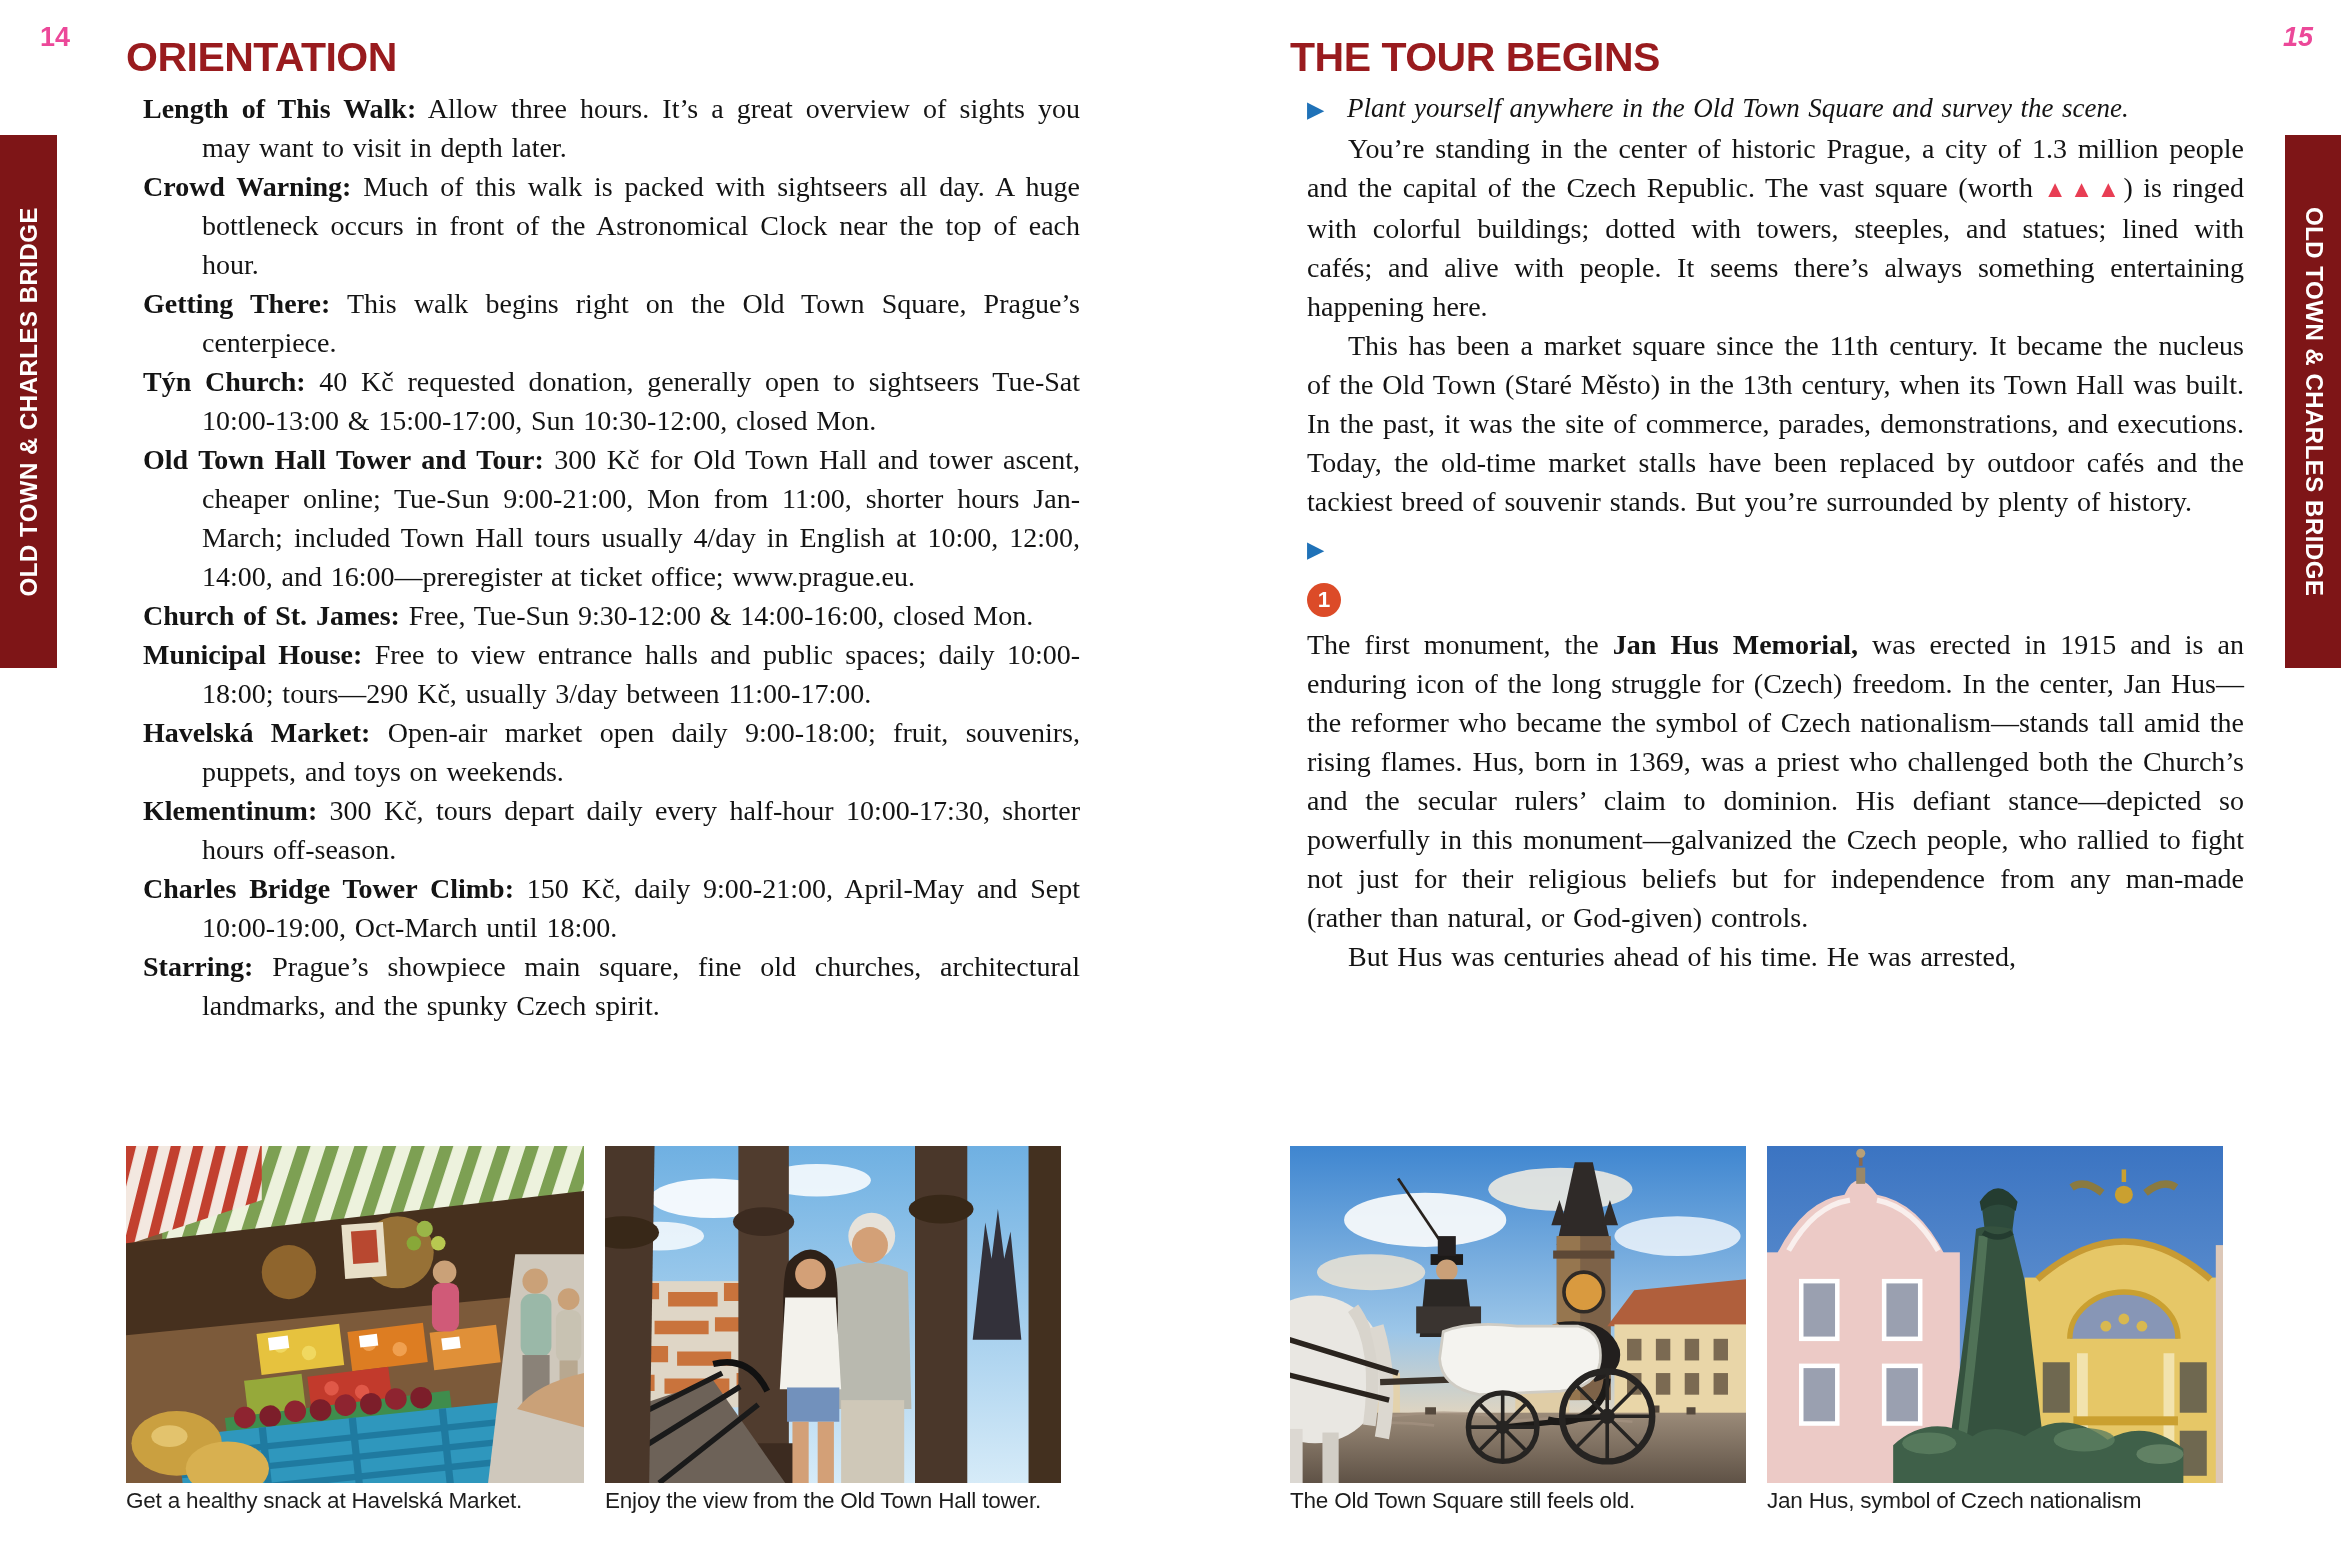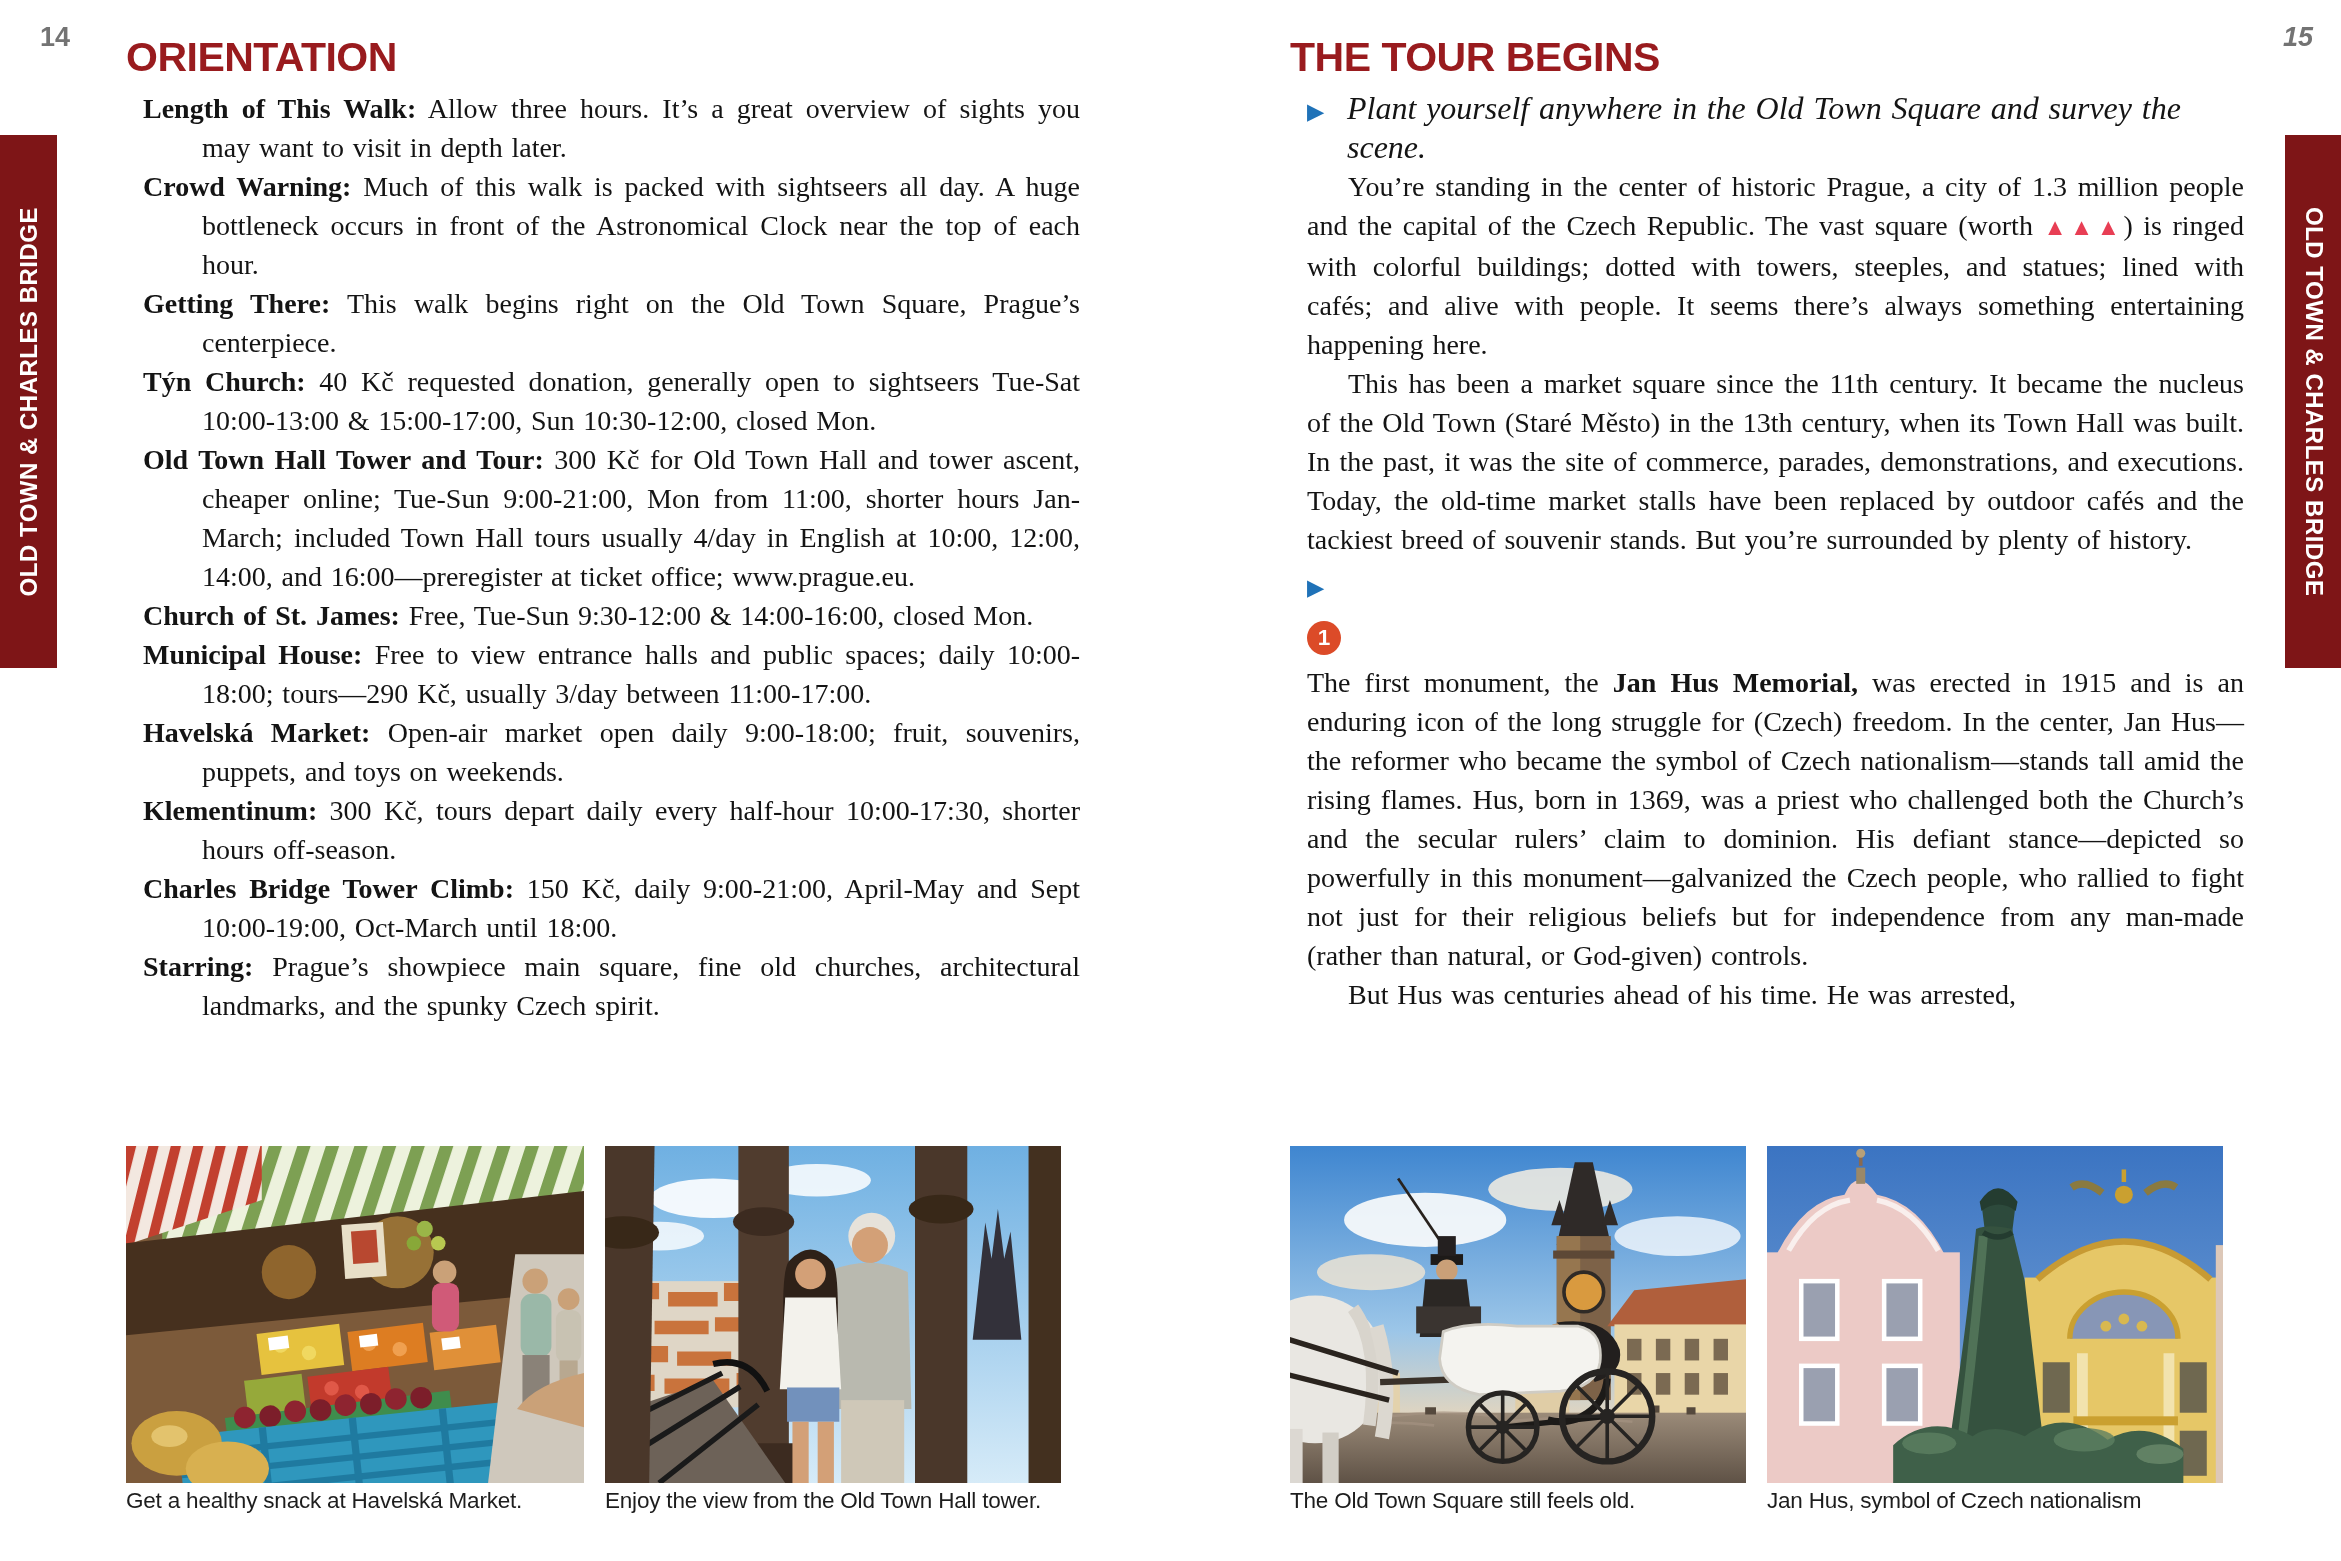--- a/index.html
+++ b/index.html
@@ -2,21 +2,21 @@
 <html style="--heading-red: #991B1E; --sidebar-maroon: #7E1517; --rating-red: #E83E54; --bullet-blue: #1F72B8; --step-orange: #DC4B28; --text-black: #141414; --caption-gray: #1D1D1D;font-size:14.4px"><head>
 <meta charset="utf-8">
 <style>
   :root{
     --heading-red:#991B1E; --sidebar-maroon:#7E1517; --rating-red:#E83E54;
     --bullet-blue:#1F72B8; --step-orange:#DC4B28; --text-black:#141414; --caption-gray:#1D1D1D;
   }
   html,body{margin:0;padding:0;background:#fff;}
   .spread{position:relative;width:2342px;height:1561px;background:#ffffff;overflow:hidden;
           font-family:"Liberation Serif","DejaVu Serif",serif;color:var(--text-black);}
-  .pagenum{position:absolute;top:21.6px;font:700 27px "Liberation Sans","DejaVu Sans",sans-serif;color:#737373;}
+  .pagenum{position:absolute;top:21.6px;font:700 27px "Liberation Sans","DejaVu Sans",sans-serif;color:#ec4899;}
   .pagenum.pn-left{left:40px;}
   .pagenum.pn-right{right:29px;font-style:italic;}
   .tab{position:absolute;top:135px;width:57px;height:533px;background:var(--sidebar-maroon);
        display:flex;align-items:center;justify-content:center;}
   .tab.t-left{left:0;}
   .tab.t-right{right:0;}
   .tab span{font:700 24px "Liberation Sans","DejaVu Sans",sans-serif;color:#fff;letter-spacing:0.5px;white-space:nowrap;}
   .tab.t-left span{writing-mode:vertical-rl;transform:rotate(180deg);}
   .tab.t-right span{writing-mode:vertical-rl;}
   .heading{position:absolute;top:34px;font:700 41px "Liberation Sans","DejaVu Sans",sans-serif;
@@ -25,21 +25,21 @@
   #heading-right{left:1290px;}
   .col{position:absolute;top:89px;width:937px;font-size:28px;line-height:39px;word-spacing:1.8px;margin-left:17px;}
   .col.c-left{left:126px;}
   .col.c-right{left:1290px;}
   .entry{text-align:justify;padding-left:59px;text-indent:-59px;}
   .entry-label{font-weight:700;}
   .para{margin:0;text-align:justify;text-indent:41px;}
   .para.flush{text-indent:0;}
   .direction{display:flex;align-items:baseline;margin:0;}
   .direction .bullet{flex:0 0 40px;color:var(--bullet-blue);font-size:22.5px;font-style:normal;}
-  .direction .dtext{font-style:italic;font-size:32px;}
+  .direction .dtext{font-style:italic;font-size:27px;}
   .direction.d2{margin:9px 0 10.8px;}
   .rating{color:var(--rating-red);font-size:23.4px;letter-spacing:1.8px;}
   .section-head{display:flex;align-items:center;margin:14.4px 0 7.2px;}
   .step-circle{flex:0 0 34px;width:34px;height:34px;border-radius:50%;background:var(--step-orange);
                color:#fff;display:flex;align-items:center;justify-content:center;
                font:700 22.5px "Liberation Sans","DejaVu Sans",sans-serif;margin-right:10.8px;}
   .section-title{font:700 29px "Liberation Sans","DejaVu Sans",sans-serif;color:#151515;letter-spacing:-0.3px;}
   .bold{font-weight:700;}
   .photo{position:absolute;top:1146px;width:456px;height:337px;overflow:hidden;background:#ddd;}
   #photo1{left:126px;width:458px;}

